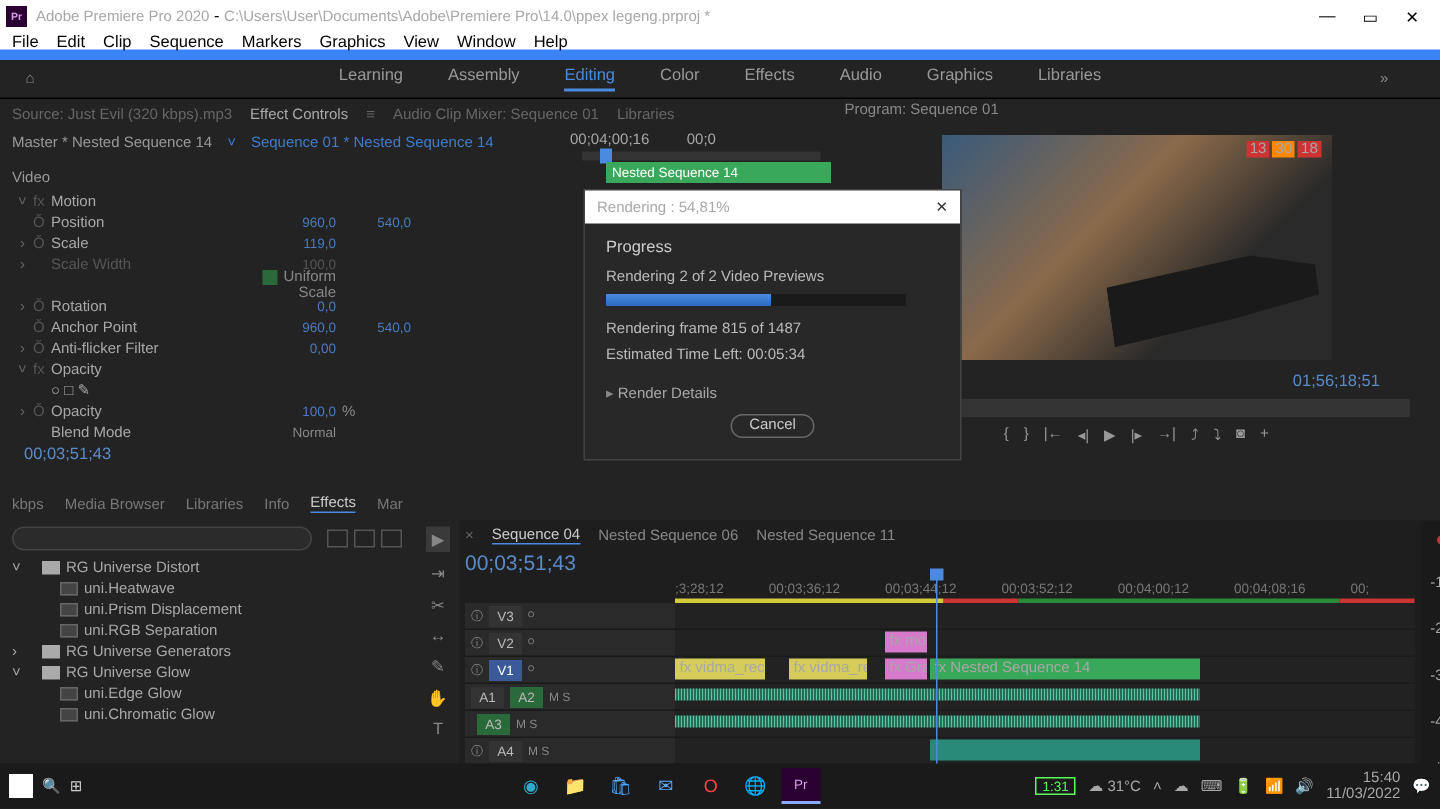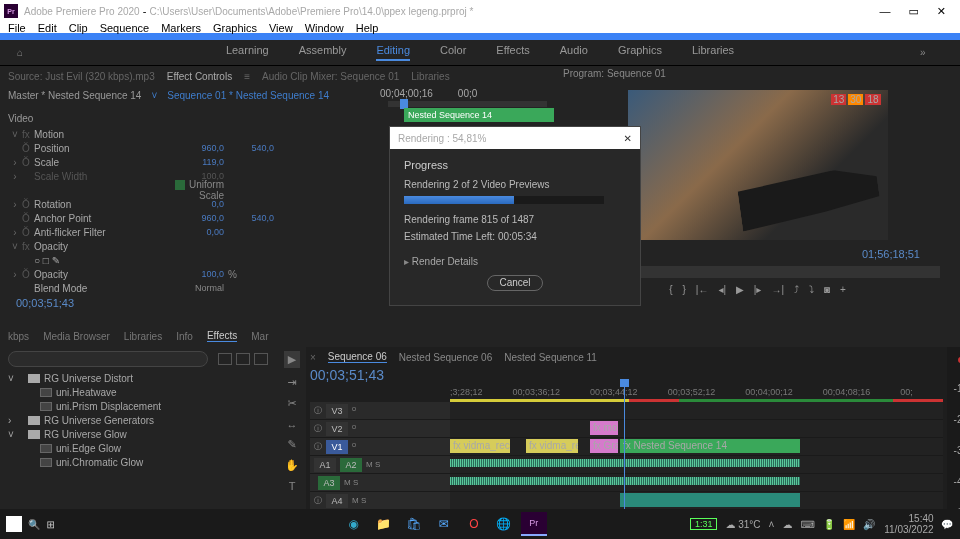--- a/index.html
+++ b/index.html
@@ -304,20 +304,25 @@
           <span style="width:28px"></span>
           <span class="fx"></span>
           <span>uni.Heatwave</span>
         </div>
       <div class="treerow">
           <span style="width:28px"></span>
           <span class="fx"></span>
           <span>uni.Prism Displacement</span>
         </div>
       <div class="treerow">
+          <span style="width:28px"></span>
+          <span class="fx"></span>
+          <span>uni.RGB Separation</span>
+        </div>
+      <div class="treerow">
           <span style="width:16px">›</span>
           <span class="folder"></span>
           <span>RG Universe Generators</span>
         </div>
       <div class="treerow">
           <span style="width:16px">˅</span>
           <span class="folder"></span>
           <span>RG Universe Glow</span>
         </div>
       <div class="treerow">
@@ -339,21 +344,21 @@
       <span>⇥</span>
       <span>✂</span>
       <span>↔</span>
       <span>✎</span>
       <span>✋</span>
       <span>T</span>
     </div>
     <div class="tlmain">
       <div class="tltabs">
         <span style="color:#666">×</span>
-        <span class="cur">Sequence 06</span>
+        <span class="cur">Sequence 04</span>
         <span>Nested Sequence 06</span>
         <span>Nested Sequence 11</span>
       </div>
       <div class="tltc">00;03;51;43</div>
       <div class="ruler">
         <span>;3;28;12</span>
           <span>00;03;36;12</span>
           <span>00;03;44;12</span>
           <span>00;03;52;12</span>
           <span>00;04;00;12</span>

